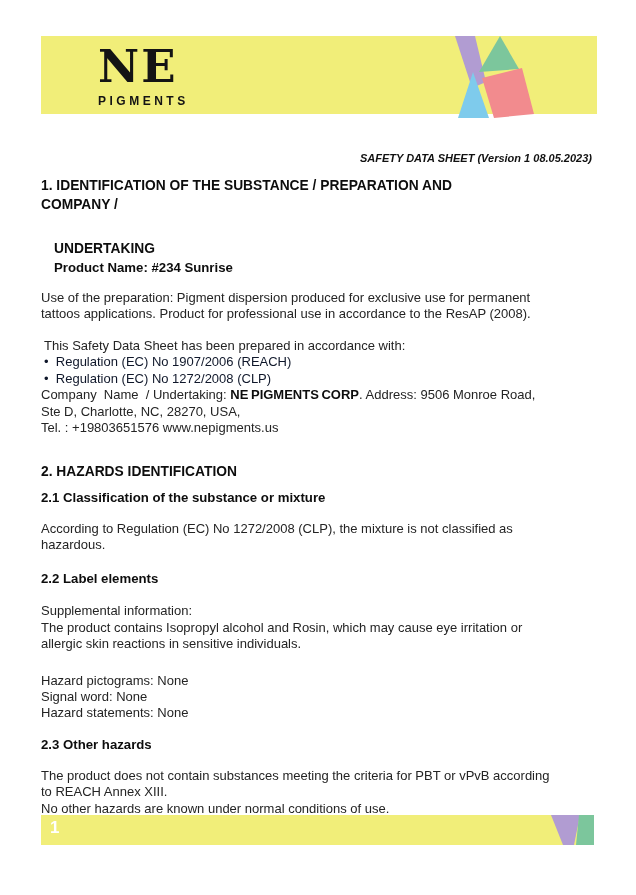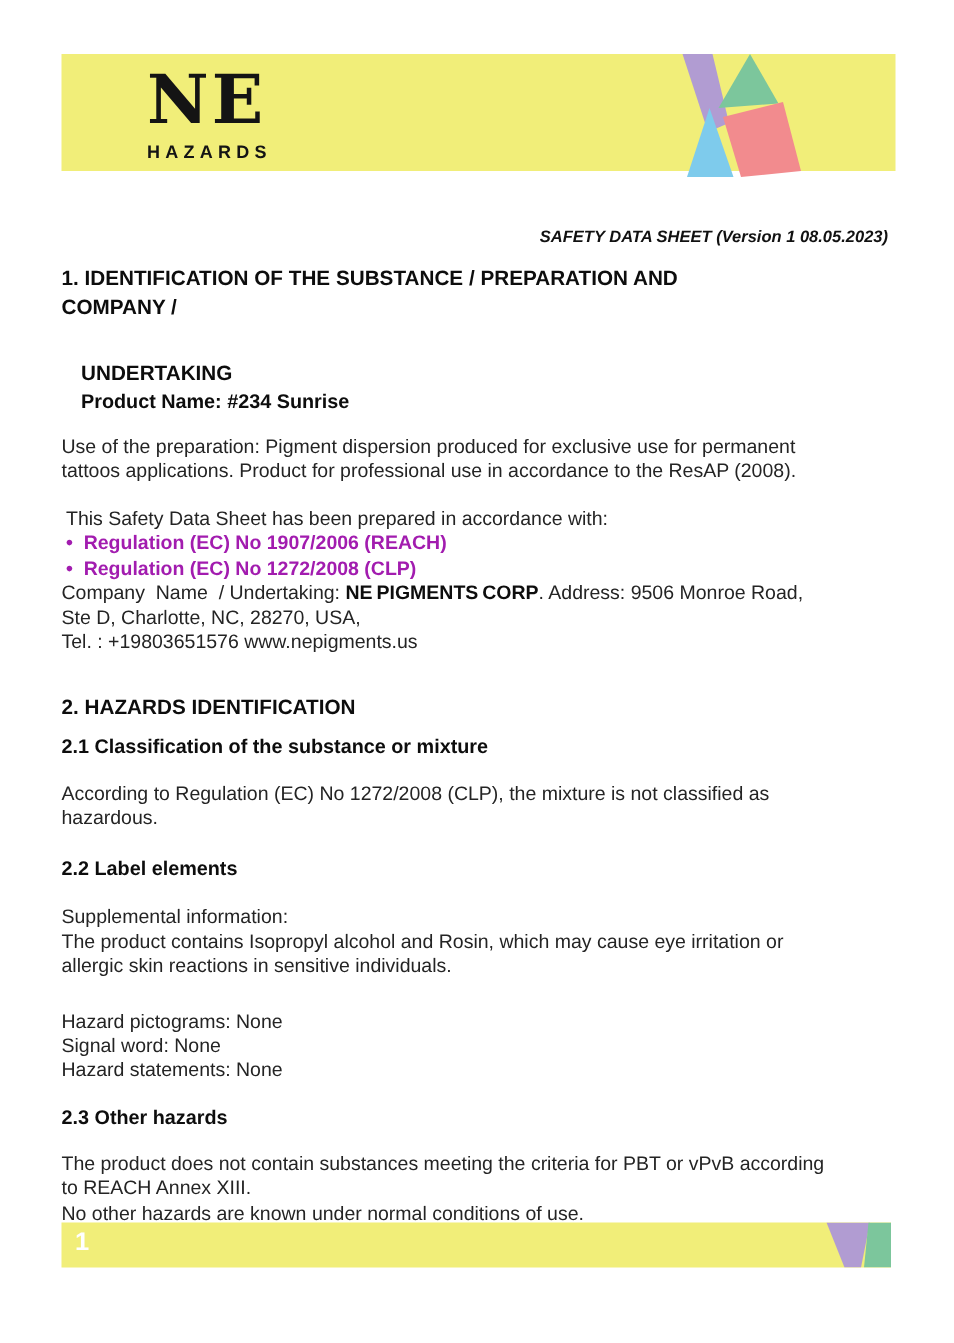--- a/index.html
+++ b/index.html
@@ -48,42 +48,42 @@
   .mt-company{margin-top:0px;}
   .mt-h2{margin-top:26px;}
   .mt-h3a{margin-top:8px;}
   .mt-para{margin-top:15px;}
   .mt-h3b{margin-top:17px;}
   .mt-labels{margin-top:20px;}
   .mt-supp{margin-top:16px;}
   .mt-h3c{margin-top:14px;}
   .bullet-list{list-style:none;margin:0 0 0 3px;padding:0;}
   .bullet-list li{
-    font-size:13px;line-height:16.6px;font-weight:700;color:#a21caf;
+    font-size:13px;line-height:16.6px;font-weight:400;color:#0f172a;
   }
   .bullet-list li::before{content:"\2022\00a0\00a0";}
   .company-name{font-weight:700;color:#0d0d0d;}
   
   .footer-bar{
     position:absolute;left:41px;top:815px;width:553px;height:30px;
     background:var(--band,#f1ee79);
   }
   .footer-num{
     position:absolute;left:9px;top:3px;color:#ffffff;
     font-size:17px;font-weight:700;
   }
   .footer-shapes{position:absolute;right:0;top:0;}
 </style>
 </head>
 <body>
 
 <div class="band">
   <div class="logo">
     <div class="logo-ne">NE</div>
-    <div class="logo-pigments">HAZARDS</div>
+    <div class="logo-pigments">PIGMENTS</div>
   </div>
   <svg class="band-shapes" width="120" height="82" viewBox="0 0 120 82">
     <polygon points="16,0 36,0 47,46 33,52" style="fill:var(--purple,#b19cd2)"></polygon>
     <polygon points="61,0 40,36 80,33" style="fill:var(--green,#7cc69c)"></polygon>
     <polygon points="34,36 19,82 50,82" style="fill:var(--blue,#7ecbec)"></polygon>
     <polygon points="43,42 83,32 95,78 55,82" style="fill:var(--red,#f28b8e)"></polygon>
   </svg>
 </div>
 
 <div class="sds-line">SAFETY DATA SHEET (Version 1 08.05.2023)</div>

